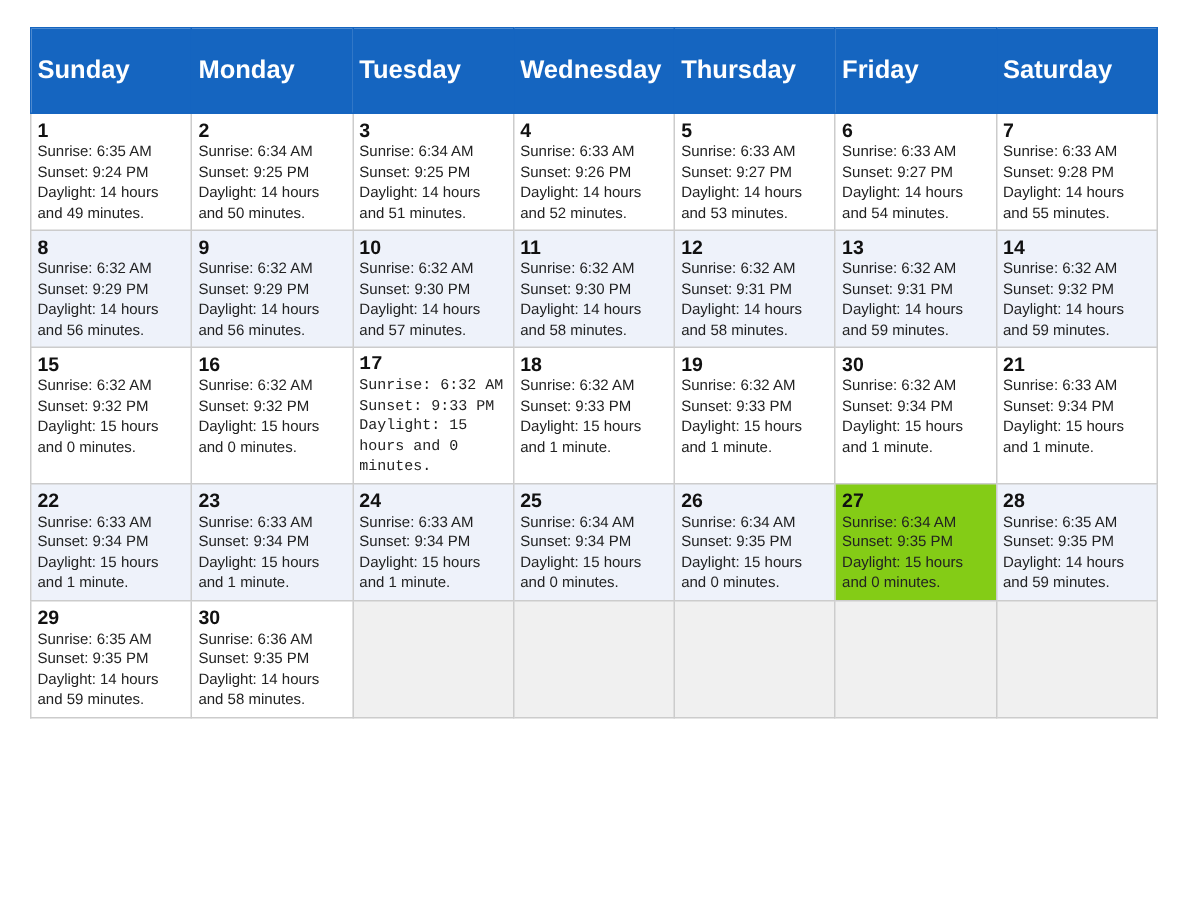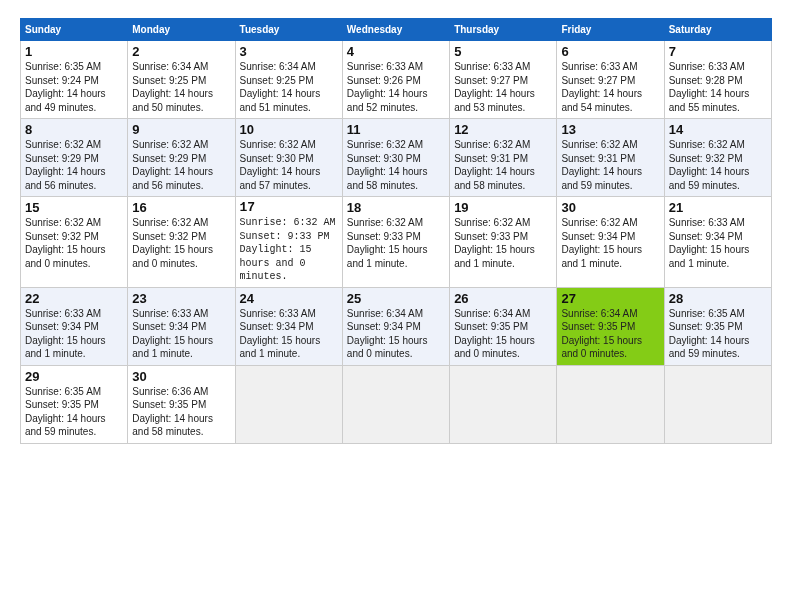--- a/index.html
+++ b/index.html
@@ -54,23 +54,23 @@
       color: #333;
     }
     table {
       width: 100%;
       border-collapse: collapse;
       table-layout: fixed;
     }
     th {
       background: #1565c0;
       color: #fff;
-      font-size: 10px;
+      font-size: 17px;
       font-weight: bold;
-      padding: 5px 4px;
+      padding: 18px 4px;
       text-align: left;
       border: 1px solid #1565c0;
     }
     td {
       border: 1px solid #ccc;
       vertical-align: top;
       padding: 3px 4px;
       font-size: 10px;
       color: #222;
       height: 78px;

